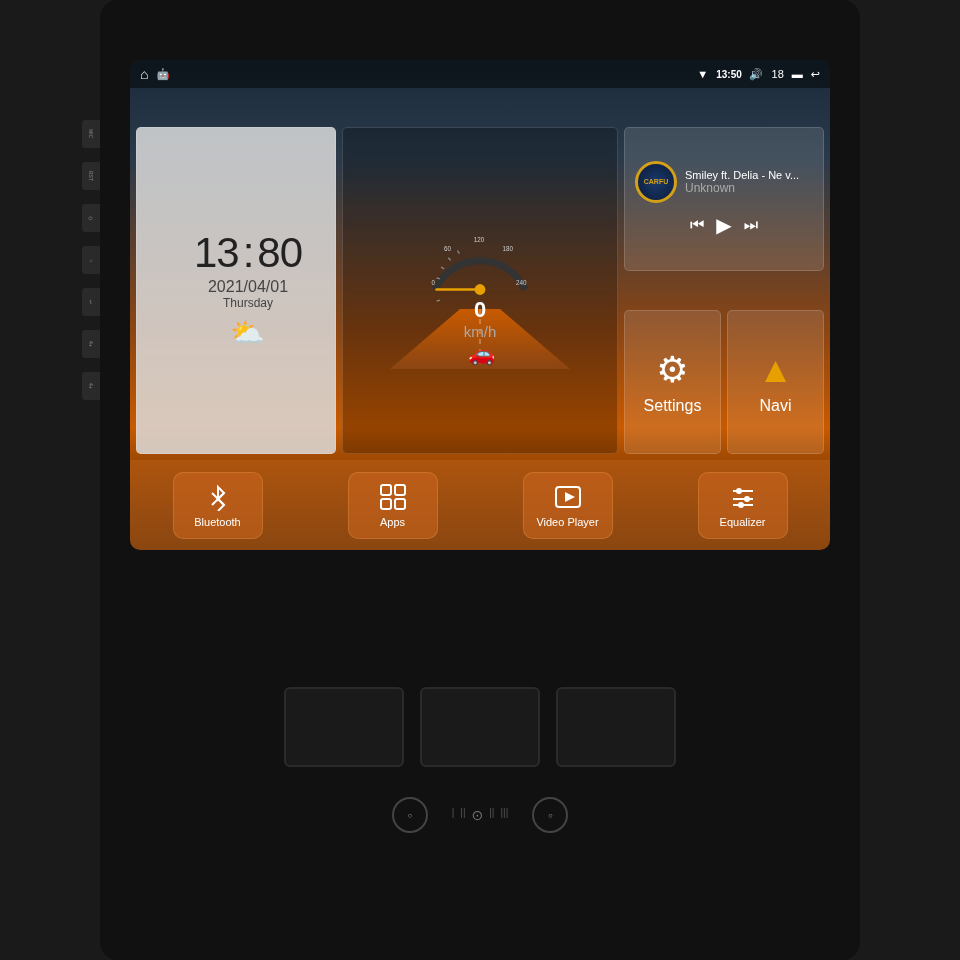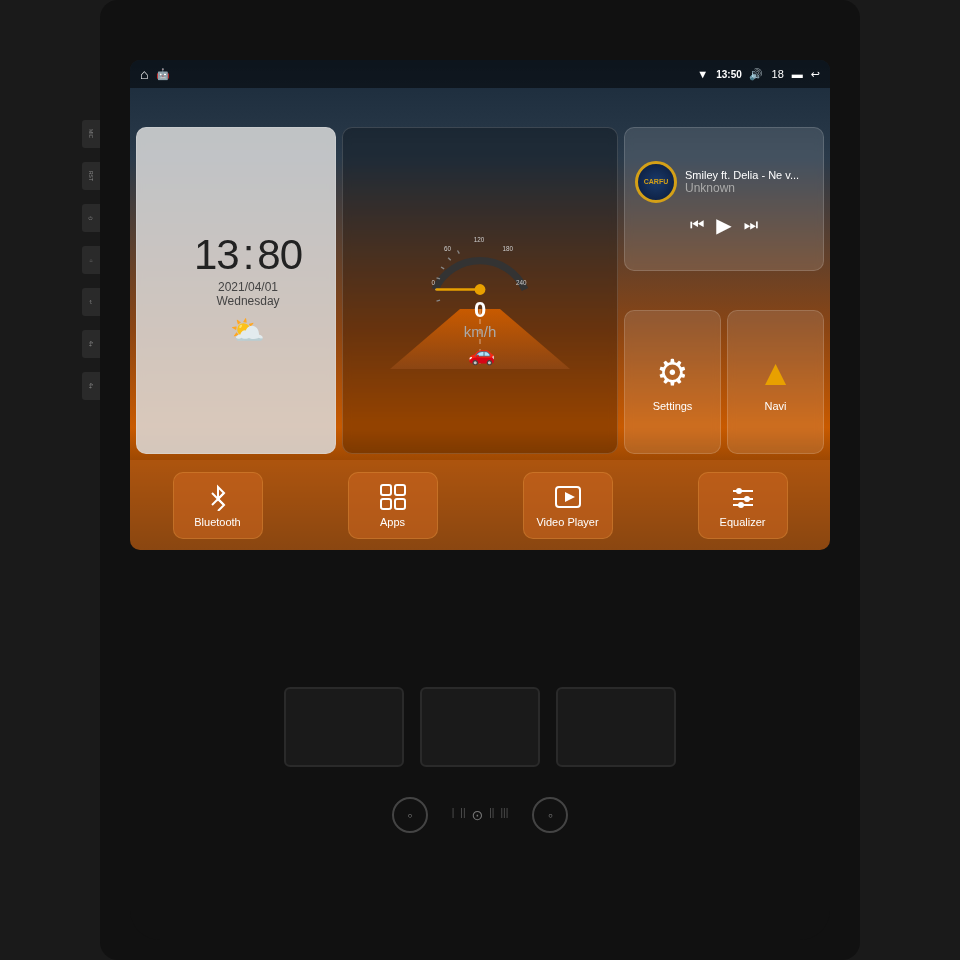--- a/index.html
+++ b/index.html
@@ -104,21 +104,21 @@
     }
 
     .top-nav-icon {
       color: white;
       font-size: 14px;
     }
 
     
     .widget-card {
       background: rgba(255,255,255,0.12);
-      border-radius: 10px;
+      border-radius: 5px;
       backdrop-filter: blur(4px);
       border: 1px solid rgba(255,255,255,0.15);
       display: flex;
       flex-direction: column;
       align-items: center;
       justify-content: center;
       padding: 8px;
       position: relative;
       margin-top: 33px;
     }
@@ -138,21 +138,21 @@
       line-height: 1;
     }
 
     .clock-colon {
       font-size: 42px;
       font-weight: 300;
       margin: 0 2px;
     }
 
     .clock-date {
-      font-size: 12px;
+      font-size: 16px;
       color: #444;
       margin-top: 4px;
       text-align: left;
     }
 
     .clock-day {
       font-size: 12px;
       color: #444;
     }
 
@@ -239,21 +239,21 @@
     .music-play {
       font-size: 20px;
     }
 
     .widget-icon-large {
       font-size: 36px;
       color: white;
     }
 
     .widget-label {
-      font-size: 11px;
+      font-size: 16px;
       color: white;
       margin-top: 6px;
     }
 
     
     .app-bar {
       position: absolute;
       bottom: 0;
       left: 0;
       right: 0;
@@ -364,21 +364,21 @@
 
     <div class="screen-grid">
 
       <div class="widget-card clock-widget clock-cell">
         <div style="display:flex;align-items:baseline;gap:2px;">
           <span class="clock-time">13</span>
           <span class="clock-time clock-colon">:</span>
           <span class="clock-time">80</span>
         </div>
         <div class="clock-date">2021/04/01</div>
-        <div class="clock-day">Wednesday</div>
+        <div class="clock-day">Thursday</div>
         <div class="weather-icon">⛅</div>
       </div>
 
       <div class="widget-card speed-cell" style="background:rgba(0,0,0,0.25);">
         <div class="speedometer-container">
           <svg class="speedometer-svg" viewBox="0 0 140 100">
 
             <path d="M 20 85 A 55 55 0 0 1 120 85" fill="none" stroke="#333" stroke-width="8"></path>
 
             <g stroke="#888" stroke-width="1.5">

